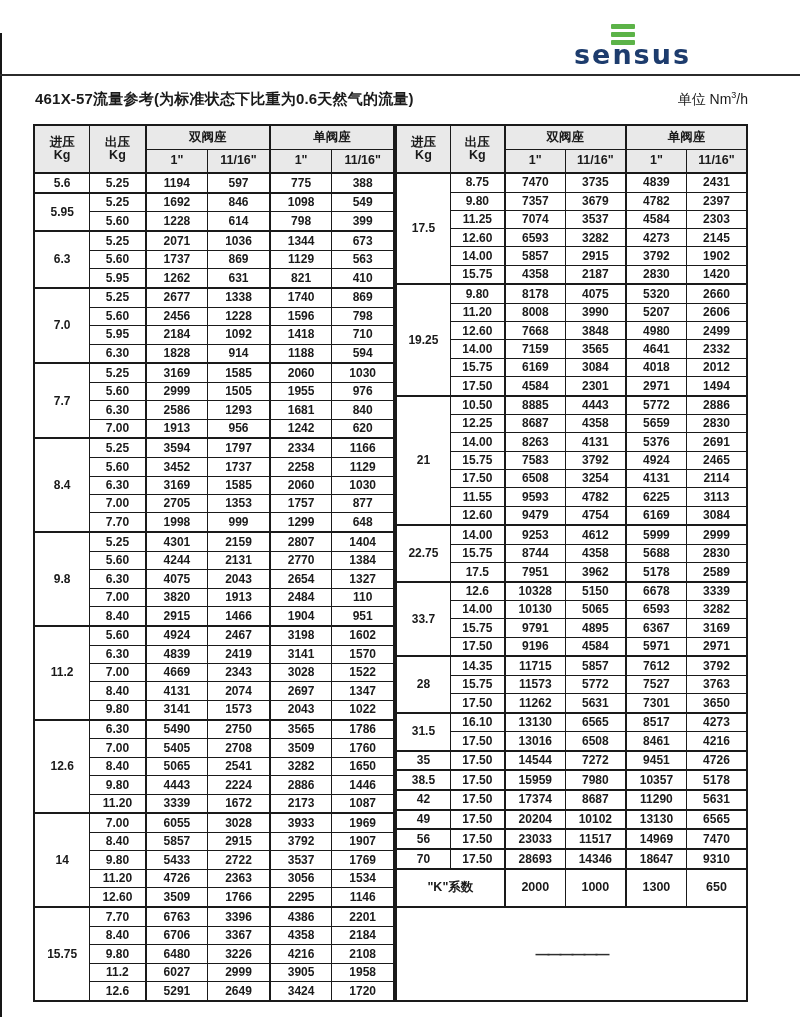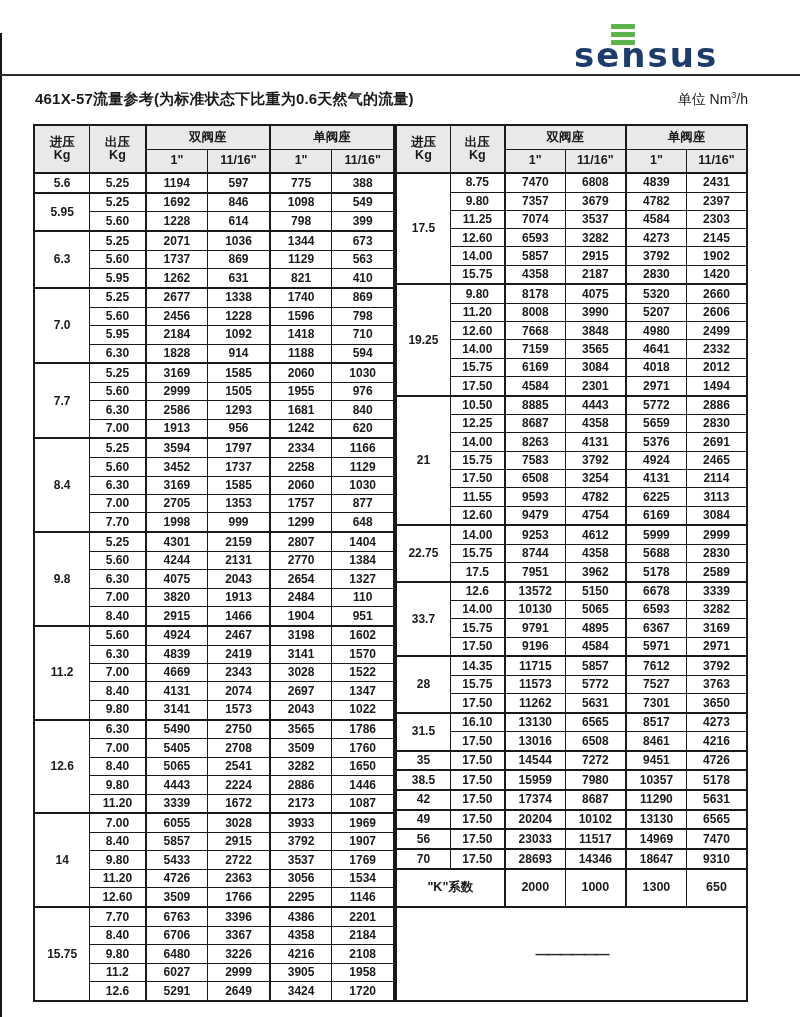--- a/index.html
+++ b/index.html
@@ -15,21 +15,21 @@
     width:800px;height:1017px;position:relative;overflow:hidden;
     font-family:"Liberation Sans","DejaVu Sans",sans-serif;color:var(--ink);
   }
   .left-edge{position:absolute;left:0;top:33px;bottom:0;width:2px;background:#161616;}
   .rule{position:absolute;left:0;top:74px;width:100%;height:2px;background:#2b2b2b;}
 
   .logo{position:absolute;top:24px;right:50px;width:176px;height:48px;}
   .logo .bars{position:absolute;left:37px;top:0;width:24px;}
   .logo .bars i{display:block;width:24px;height:5px;margin-bottom:3px;background:var(--green);border-radius:1px;}
   .logo .word{
-    position:absolute;left:0;top:14px;font-size:34px;line-height:34px;font-weight:bold;
+    position:absolute;left:0;top:14px;font-size:27px;line-height:34px;font-weight:bold;
     color:var(--navy);letter-spacing:2px;transform:scaleY(0.98);
     font-family:"DejaVu Sans","Liberation Sans",sans-serif;
   }
 
   .title-row{position:absolute;left:35px;right:52px;top:90px;display:flex;justify-content:space-between;align-items:flex-end;}
   .title{font-size:15px;font-weight:bold;letter-spacing:0.2px;}
   .unit{font-size:14px;font-weight:normal;white-space:nowrap;}
   .unit sup{font-size:9px;}
 
   .tables{position:absolute;left:33px;top:124px;width:715px;height:878px;display:flex;}
@@ -436,21 +436,21 @@
           <th class="h-d2">11/16"</th>
           <th class="h-s1">1"</th>
           <th class="h-s2">11/16"</th>
         </tr>
       </thead>
       <tbody>
         <tr class="group-start">
           <td class="c-inlet" rowspan="6">17.5</td>
           <td class="c-outlet">8.75</td>
           <td class="c-d1">7470</td>
-          <td class="c-d2">6808</td>
+          <td class="c-d2">3735</td>
           <td class="c-s1">4839</td>
           <td class="c-s2">2431</td>
         </tr>
         <tr>
           <td class="c-outlet">9.80</td>
           <td class="c-d1">7357</td>
           <td class="c-d2">3679</td>
           <td class="c-s1">4782</td>
           <td class="c-s2">2397</td>
         </tr>
@@ -593,21 +593,21 @@
         <tr>
           <td class="c-outlet">17.5</td>
           <td class="c-d1">7951</td>
           <td class="c-d2">3962</td>
           <td class="c-s1">5178</td>
           <td class="c-s2">2589</td>
         </tr>
         <tr class="group-start">
           <td class="c-inlet" rowspan="4">33.7</td>
           <td class="c-outlet">12.6</td>
-          <td class="c-d1">13572</td>
+          <td class="c-d1">10328</td>
           <td class="c-d2">5150</td>
           <td class="c-s1">6678</td>
           <td class="c-s2">3339</td>
         </tr>
         <tr>
           <td class="c-outlet">14.00</td>
           <td class="c-d1">10130</td>
           <td class="c-d2">5065</td>
           <td class="c-s1">6593</td>
           <td class="c-s2">3282</td>

